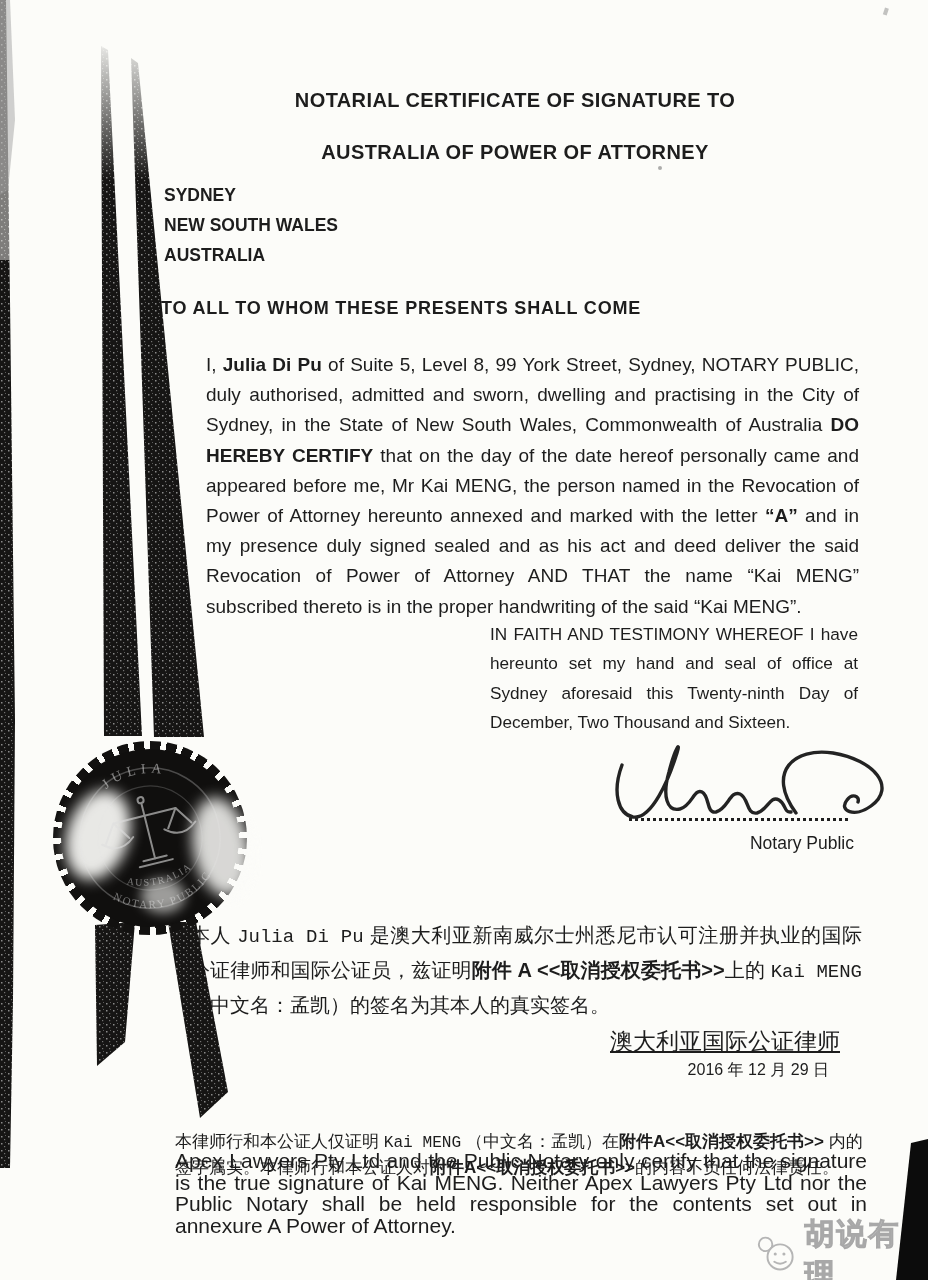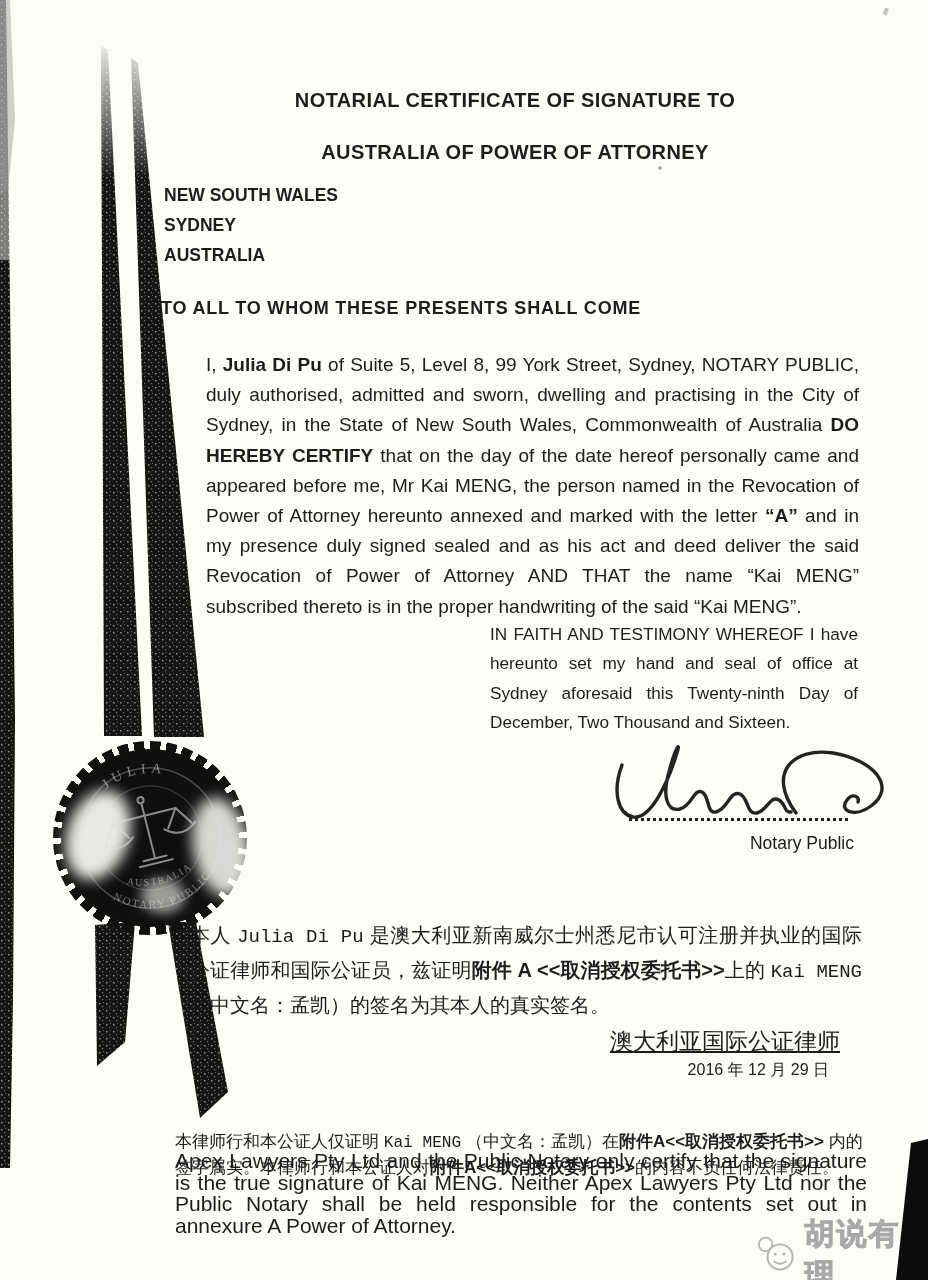--- a/index.html
+++ b/index.html
@@ -60,22 +60,22 @@
 </style>
 </head>
 <body>
 
 <div class="page">
 
   <div class="abs title title1">NOTARIAL CERTIFICATE OF SIGNATURE TO</div>
   <div class="abs title title2">AUSTRALIA OF POWER OF ATTORNEY</div>
 
   <div class="abs venue">
+    <div>SYDNEY</div>
     <div>NEW SOUTH WALES</div>
-    <div>SYDNEY</div>
     <div>AUSTRALIA</div>
   </div>
 
   <div class="abs salutation">TO ALL TO WHOM THESE PRESENTS SHALL COME</div>
 
   <div class="abs bodytext"><span>I, </span><span class="b">Julia Di Pu</span><span> of Suite 5, Level 8, 99 York Street, Sydney, NOTARY PUBLIC, duly authorised, admitted and sworn, dwelling and practising in the City of Sydney, in the State of New South Wales, Commonwealth of Australia </span><span class="b">DO HEREBY CERTIFY</span><span> that on the day of the date hereof personally came and appeared before me, Mr Kai MENG, the person named in the Revocation of Power of Attorney hereunto annexed and marked with the letter </span><span class="b">“A”</span><span> and in my presence duly signed sealed and as his act and deed deliver the said Revocation of Power of Attorney AND THAT the name “Kai MENG” subscribed thereto is in the proper handwriting of the said “Kai MENG”.</span></div>
 
   <div class="abs testimonium">IN FAITH AND TESTIMONY WHEREOF I have hereunto set my hand and seal of office at Sydney aforesaid this Twenty-ninth Day of December, Two Thousand and Sixteen.</div>
 
   <div class="abs sigline"></div>

